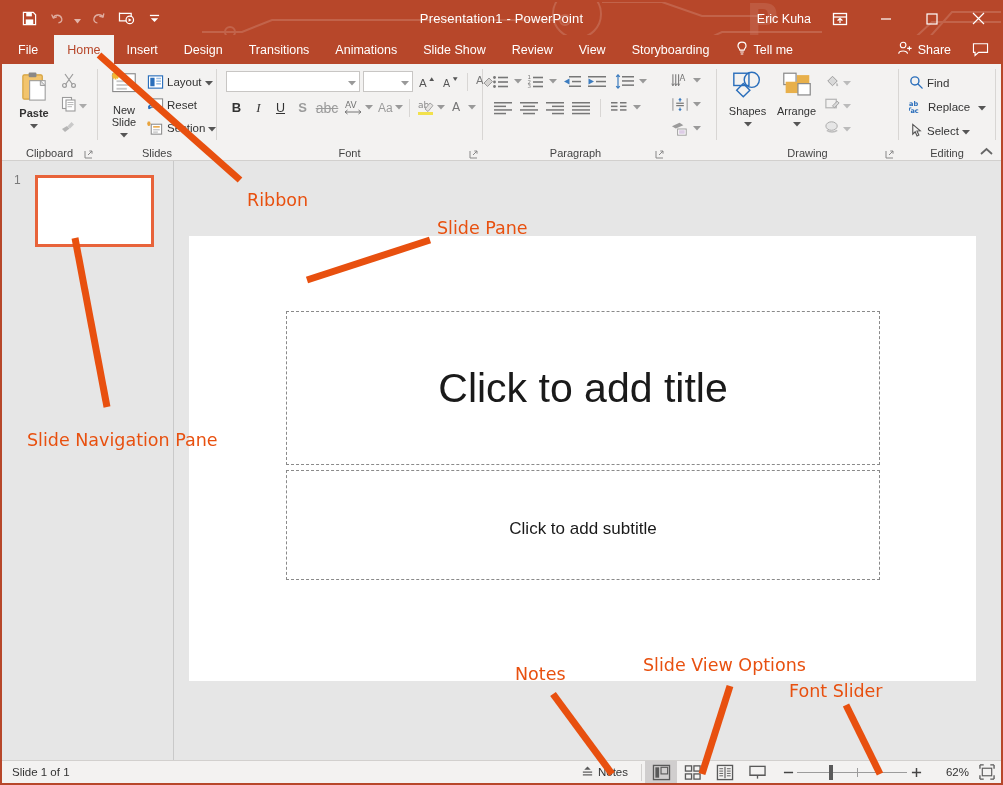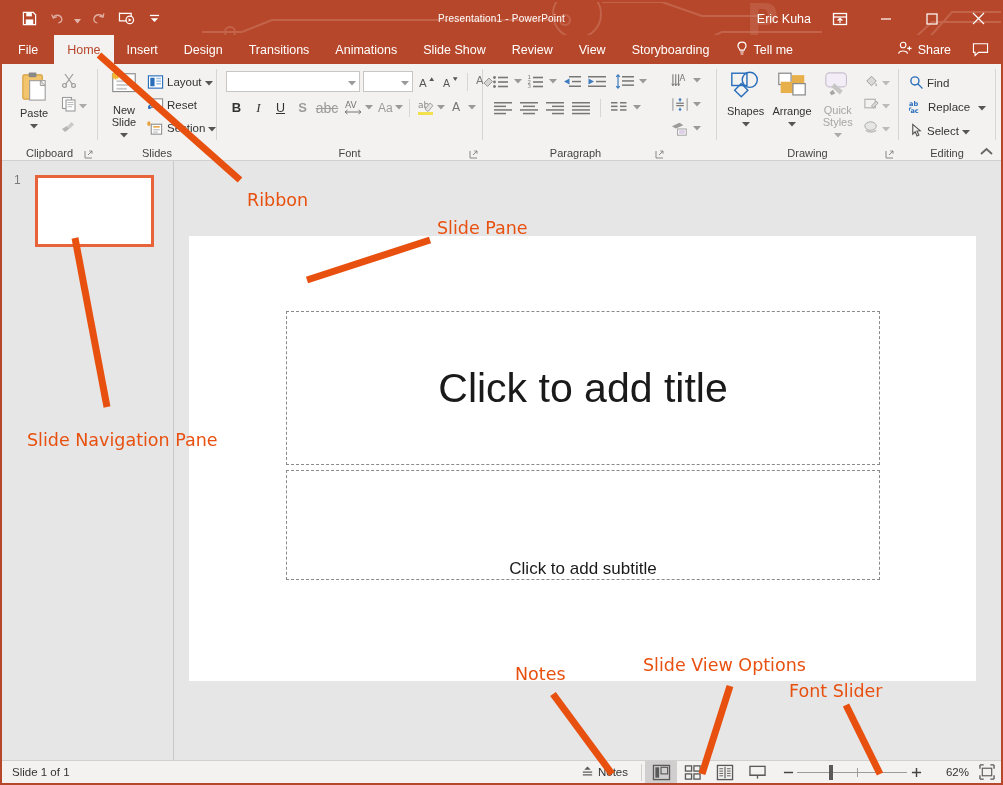--- a/index.html
+++ b/index.html
@@ -28,21 +28,21 @@
   .qat-btn {
     width: 26px; height: 26px; display: flex; align-items: center; justify-content: center;
     color: #ffffff;
   }
   .qat-btn.dim { opacity: .55; }
   .qat-caret { width: 11px; height: 26px; display: flex; align-items: flex-end; justify-content: center; padding-bottom: 8px; opacity:.6;}
   .qat-caret svg { display:block; }
   .title-text {
     position: absolute; left: 0; top: 0; width: 999px; height: 33px;
     display: flex; align-items: center; justify-content: center;
-    color: #ffffff; font-size: 10px; letter-spacing: .2px;
+    color: #ffffff; font-size: 13px; letter-spacing: .2px;
   }
   .acct {
     position: absolute; right: 190px; top: 0; height: 33px; display: flex; align-items: center;
     color: #ffffff; font-size: 12.5px;
   }
   .winbtns { position: absolute; right: 0; top: 0; height: 33px; display: flex; align-items: center; }
   .winbtn { width: 46px; height: 33px; display: flex; align-items: center; justify-content: center; color: #fff; }
   .ribbon-display { width: 46px; height: 33px; display: flex; align-items: center; justify-content: center; color: #fff; }
 
   
@@ -143,21 +143,21 @@
     position: absolute; border: 1px dashed #8a8a8a;
     display: flex; justify-content: center;
   }
   .ph-title {
     left: 97px; top: 75px; width: 594px; height: 154px;
     align-items: center;
   }
   .ph-title span { font-size: 41px; color: #1a1a1a; font-weight: 400; }
   .ph-sub {
     left: 97px; top: 234px; width: 594px; height: 110px;
-    align-items: flex-end; padding-top: 8px;
+    align-items: center; padding-top: 8px;
   }
   .ph-sub span { font-size: 17px; color: #1a1a1a; }
 
   
   .statusbar {
     position: absolute; left: 0; bottom: 0; width: 999px; height: 23px;
     background: #F3F2F1; border-top: 1px solid #d2d0ce;
     display: flex; align-items: center;
   }
   .status-left { font-size: 11.5px; color: #333; padding-left: 10px; }
@@ -315,21 +315,21 @@
         <svg width="17" height="15" viewBox="0 0 18 16" fill="none" stroke="#fff" stroke-width="1.2">
           <path d="M1.5 1.8 L16.5 1.8 L16.5 11 L7 11 L3.2 14.3 L3.2 11 L1.5 11Z"></path>
         </svg>
       </div>
     </div>
   </div>
 
   <div class="ribbon">
 
     <div class="rgroup" style="width:95px">
-      <div class="rgroup-body" style="padding-left:8px;">
+      <div class="rgroup-body" style="padding-left:8px;font-weight:bold;">
         <div class="bigbtn" style="width:48px;">
           <span>
             <svg width="33" height="33" viewBox="0 0 34 34">
               <rect x="5" y="5" width="20" height="25" rx="1.5" fill="#F2C46D" stroke="#D4A13C" stroke-width="1.2"></rect>
               <rect x="11" y="2.5" width="8" height="5" rx="1" fill="#8A8886"></rect>
               <rect x="12" y="11" width="16" height="20" fill="#fff" stroke="#9b9b9b" stroke-width="1.1"></rect>
               <path d="M23 11 L28 16 L23 16Z" fill="#e0e0e0" stroke="#9b9b9b" stroke-width="1"></path>
             </svg>
           </span>
           <span class="lbl">Paste</span>
@@ -763,38 +763,20 @@
               <rect x="19" y="14" width="13" height="12" fill="#fff" stroke="#8a8a8a" stroke-width="1.3"></rect>
             </svg>
           </span>
           <span class="lbl">Arrange</span>
           <span>
             <svg width="8" height="5" viewBox="0 0 8 5">
                 <path d="M0 0 L4 4.6 L8 0Z" fill="#555"></path>
               </svg>
           </span>
         </div>
-        <div class="bigbtn" style="width:48px;color:#a6a6a6;">
-          <span>
-            <svg width="32" height="30" viewBox="0 0 34 32">
-              <rect x="4" y="3" width="22" height="15" rx="4" fill="#F3EDF7" stroke="#c9c0cf" stroke-width="1.2"></rect>
-              <path d="M13 14 L22 22 L19 26 L10 18Z" fill="#c6c6c6"></path>
-              <path d="M8 24 L11.5 21 L14 25 L10 27Z" fill="#a6a6a6"></path>
-            </svg>
-          </span>
-          <span class="lbl lbl2">Quick</span>
-          <span class="lbl2">
-            <span>Styles</span>
-            <span class="caret-d">
-              <svg width="8" height="5" viewBox="0 0 8 5">
-                  <path d="M0 0 L4 4.6 L8 0Z" fill="#aaa"></path>
-                </svg>
-            </span>
-          </span>
-        </div>
         <div style="display:flex;flex-direction:column;gap:2px;padding-top:3px;">
           <div class="smallbtn disabled" style="gap:2px;">
             <span>
               <svg width="17" height="16" viewBox="0 0 18 16">
                 <path d="M4 8 L9 3 L14 8 L9 13Z" fill="#d9d9d9" stroke="#9b9b9b" stroke-width="1"></path>
                 <path d="M13.5 9.5 C15.5 12 15.5 13.5 14 13.5 C12.5 13.5 12.5 12 13.5 9.5Z" fill="#bdbdbd"></path>
               </svg>
             </span>
             <span>
               <svg width="8" height="5" viewBox="0 0 8 5">

